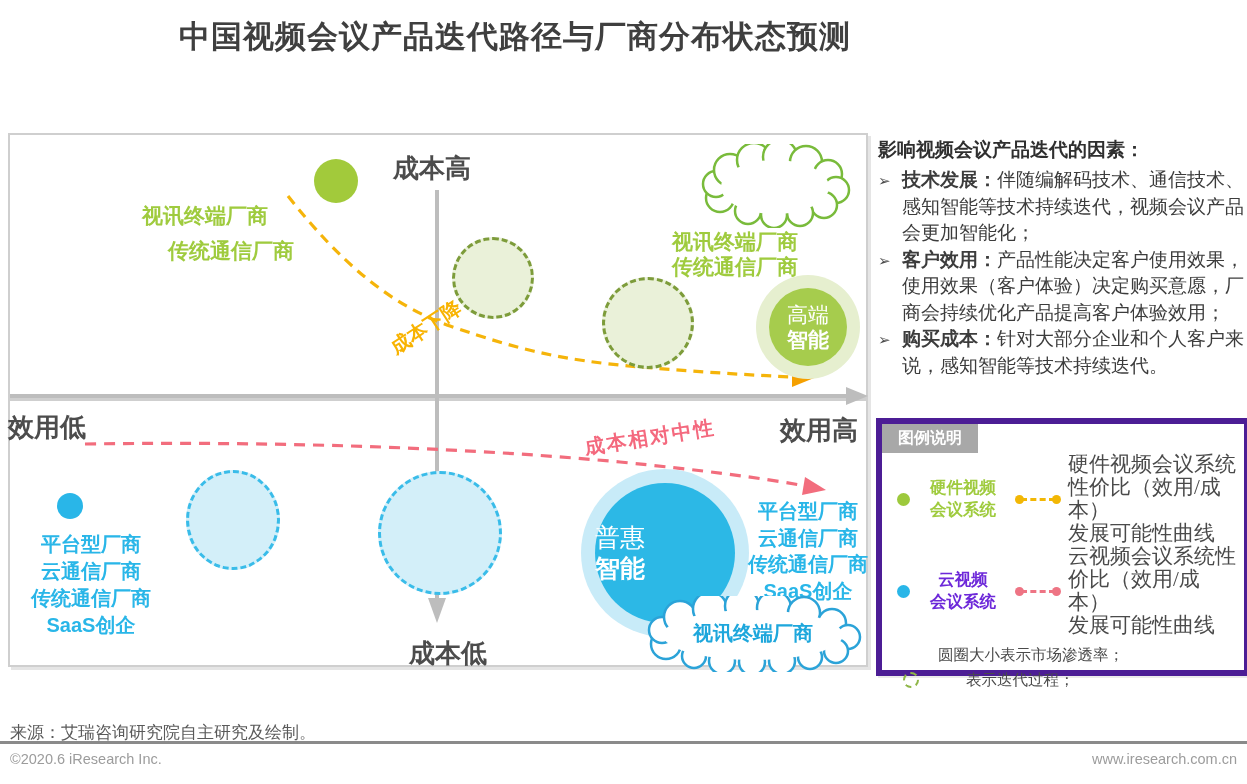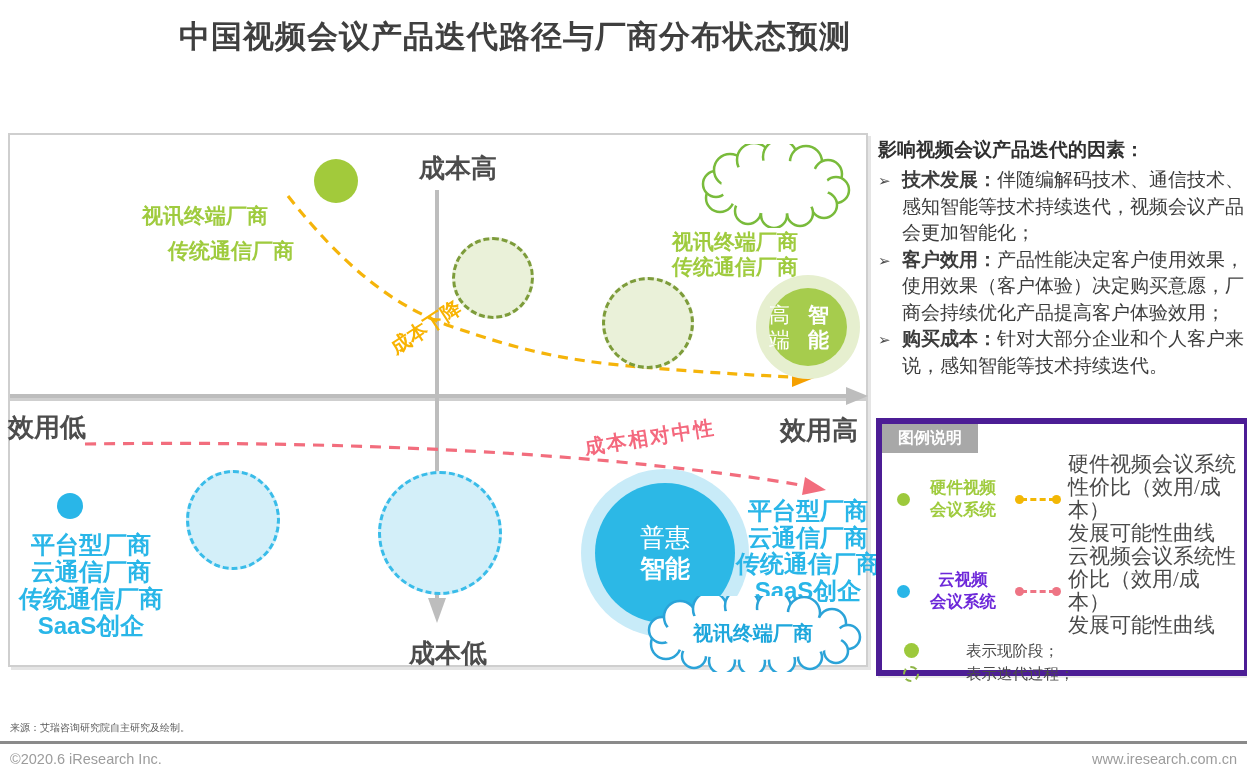--- a/index.html
+++ b/index.html
@@ -17,34 +17,34 @@
 
   svg.overlay{left:0;top:0;pointer-events:none;}
 
   .axis-label{font-size:26px;font-weight:bold;color:#4c4c4c;}
 
   .circle{border-radius:50%;}
   .g-solid{left:314px;top:159px;width:44px;height:44px;background:#a2ca3b;}
   .g-dash1{left:452px;top:237px;width:76px;height:76px;background:#eaf1d9;border:3px dashed #7d9c3a;}
   .g-dash2{left:602px;top:277px;width:86px;height:86px;background:#eaf1d9;border:3px dashed #7d9c3a;}
   .g-halo{left:756px;top:275px;width:104px;height:104px;background:#e6efcf;}
-  .g-core{left:769px;top:288px;width:78px;height:78px;background:#a6cc4d;display:flex;
+  .g-core{left:769px;top:288px;width:78px;height:78px;background:#a6cc4d;display:flex;flex-direction:column;
           align-items:center;justify-content:center;color:#fff;font-size:21px;line-height:25px;}
   .g-core .l2{font-weight:bold;}
 
   .b-solid{left:57px;top:493px;width:26px;height:26px;background:#29b6e8;}
   .b-dash1{left:186px;top:470px;width:88px;height:94px;background:#d3eff9;border:3px dashed #39bce9;}
   .b-dash2{left:378px;top:471px;width:118px;height:118px;background:#d3eff9;border:3px dashed #39bce9;}
   .b-halo{left:581px;top:469px;width:168px;height:168px;background:#c8ebf8;}
   .b-core{left:595px;top:483px;width:140px;height:140px;background:#2cb8e6;display:flex;flex-direction:column;
-          align-items:center;justify-content:center;color:#fff;font-size:25px;line-height:31px;}
+          justify-content:center;color:#fff;font-size:25px;line-height:31px;}
   .b-core .l2{font-weight:bold;}
 
   .green-lab{font-size:21px;font-weight:bold;color:#9fcb3e;white-space:nowrap;}
-  .blue-lab{font-size:24px;font-weight:bold;color:#29b6e8;white-space:nowrap;}
+  .blue-lab{font-size:20px;font-weight:bold;color:#29b6e8;white-space:nowrap;}
   .stack{text-align:center;line-height:27px;}
 
   .curve-lab-y{left:386px;top:314px;font-size:20px;font-weight:bold;color:#f8b301;
                transform:rotate(-33deg);white-space:nowrap;}
   .curve-lab-p{left:584px;top:424px;font-size:20px;font-weight:bold;color:#f4697e;
                transform:rotate(-9deg);letter-spacing:2px;white-space:nowrap;}
 
   .cloud-text{display:flex;flex-direction:column;align-items:center;justify-content:center;
               font-weight:bold;white-space:nowrap;}
   .cloud-text.top{left:696px;top:156px;width:158px;height:62px;color:#6db33c;font-size:19px;line-height:24px;}
@@ -74,21 +74,21 @@
   .legend .l-desc{text-align:left;font-size:21px;color:#4a4a4a;line-height:23px;}
   .legend .l-note{margin:8px 0 0 56px;font-size:15.5px;color:#4a4a4a;}
   .legend .l-item{display:flex;align-items:center;margin:4px 0 0 20px;font-size:15.5px;color:#4a4a4a;line-height:19px;}
   .legend .l-item .mk{flex:0 0 18px;display:flex;justify-content:center;margin-right:46px;}
   .mk-solid{width:15px;height:15px;border-radius:50%;background:#9dc93c;}
   .mk-dash{width:12px;height:12px;border-radius:50%;border:2px dashed #8fb648;}
   .mk-final{width:16px;height:16px;border-radius:50%;background:#dff0c0;display:flex;
             align-items:center;justify-content:center;}
   .mk-final i{width:8px;height:8px;border-radius:50%;background:#9fca3f;}
 
-  .src{left:10px;top:721px;font-size:10px;color:#5a5a5a;}
+  .src{left:10px;top:721px;font-size:17px;color:#5a5a5a;}
   .divider{left:0;top:741px;width:1247px;height:3px;background:#8a8a8a;}
   .copyright{left:10px;top:751px;font-size:14.5px;color:#9c9c9c;}
   .website{right:10px;top:751px;font-size:14.5px;color:#9c9c9c;}
 </style>
 </head>
 <body>
 
 <div class="page">
 
   <div class="abs title">中国视频会议产品迭代路径与厂商分布状态预测</div>
@@ -103,21 +103,21 @@
     <line x1="437" y1="190" x2="437" y2="600" stroke="#bdbdbd" stroke-width="4"></line>
     <polygon points="428,598 446,598 437,623" fill="#bdbdbd"></polygon>
 
     <path d="M288,196 C340,262 390,305 450,326 C520,350 560,360 640,367 C700,372 750,375 792,377" fill="none" stroke="#f5b40a" stroke-width="3.2" stroke-dasharray="10 7"></path>
     <polygon points="792,368 814,378 792,387" fill="#f5a000"></polygon>
 
     <path d="M85,444 C300,441 480,449 620,462 C700,470 755,477 806,486" fill="none" stroke="#f26d7d" stroke-width="3.2" stroke-dasharray="11 8"></path>
     <polygon points="805,477 826,490 802,495" fill="#f26d7d"></polygon>
   </svg>
 
-  <div class="abs axis-label" style="left:419px;top:151px;">成本高</div>
+  <div class="abs axis-label" style="left:393px;top:151px;">成本高</div>
   <div class="abs axis-label" style="left:409px;top:636px;">成本低</div>
   <div class="abs axis-label" style="left:8px;top:410px;">效用低</div>
   <div class="abs axis-label" style="left:780px;top:413px;">效用高</div>
 
   <div class="abs circle g-solid"></div>
   <div class="abs green-lab" style="left:142px;top:202px;">视讯终端厂商</div>
   <div class="abs green-lab" style="left:168px;top:237px;">传统通信厂商</div>
   <div class="abs circle g-dash1"></div>
   <div class="abs circle g-dash2"></div>
 
@@ -244,26 +244,21 @@
           <span class="d1"></span>
           <span class="d2"></span>
       </div>
       <div class="l-desc">
         <div>云视频会议系统性</div>
         <div>价比（效用/成本）</div>
         <div>发展可能性曲线</div>
       </div>
     </div>
 
-    <div class="l-item">
-      <span class="mk">
-          <span class="mk-solid"></span>
-        </span>
-      <span>表示现阶段；</span>
-    </div>
+    <div class="l-note">圆圈大小表示市场渗透率；</div>
     <div class="l-item">
       <span class="mk">
           <span class="mk-dash"></span>
         </span>
       <span>表示迭代过程；</span>
     </div>
   </div>
 
   <div class="abs src">来源：艾瑞咨询研究院自主研究及绘制。</div>
   <div class="abs divider"></div>

